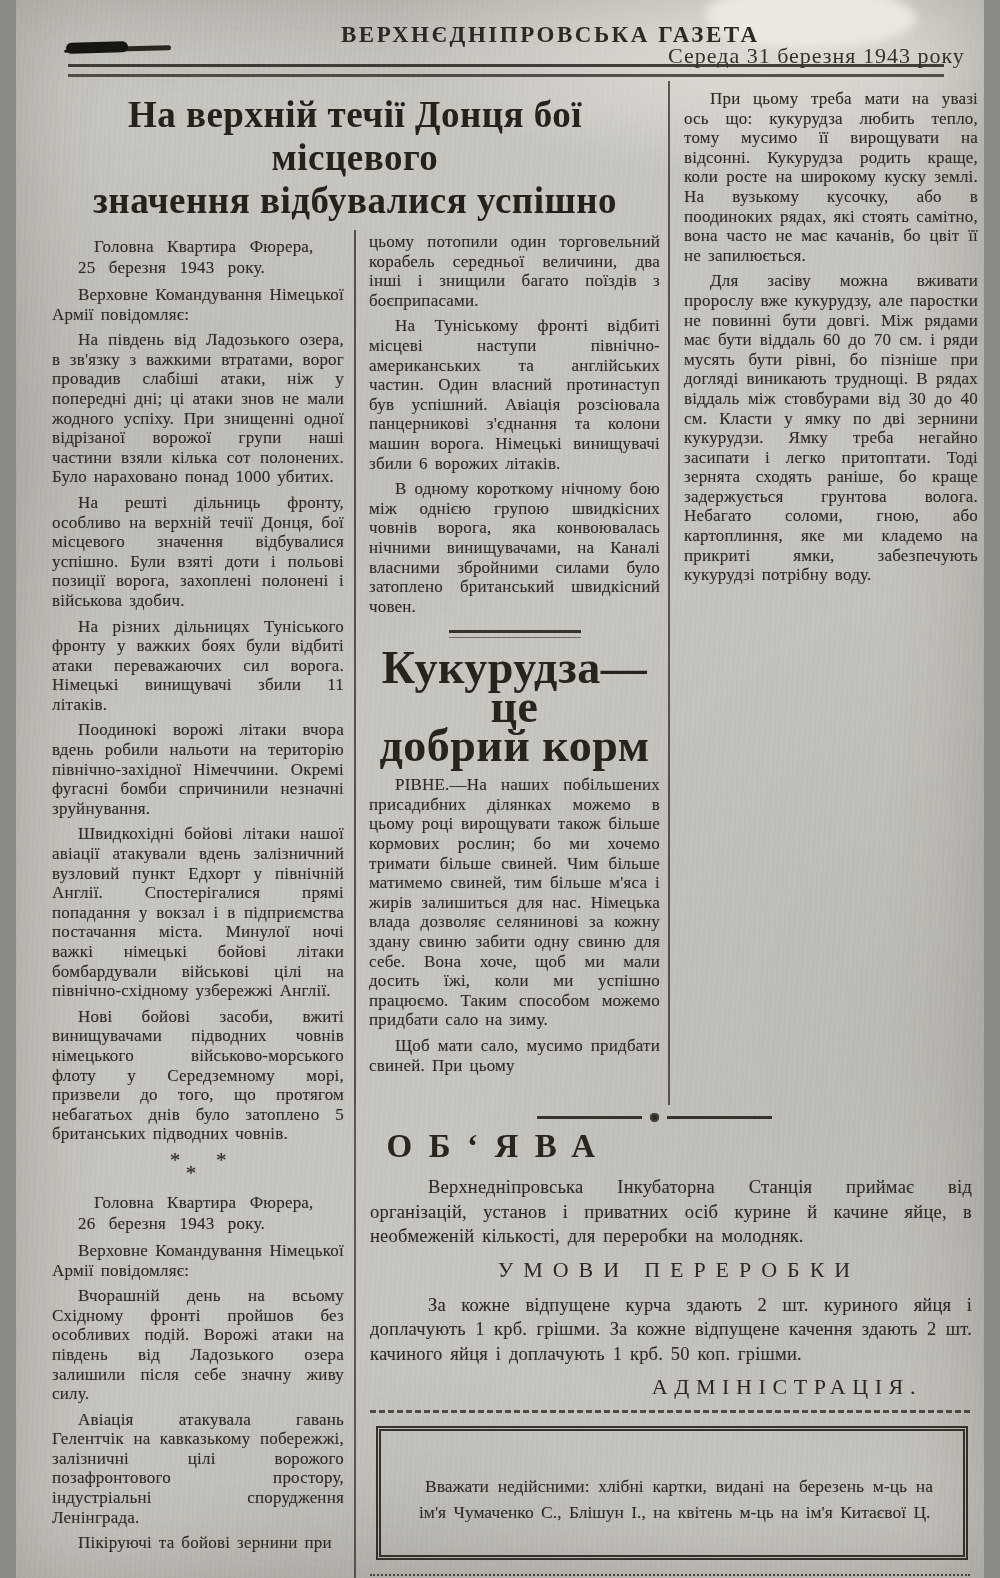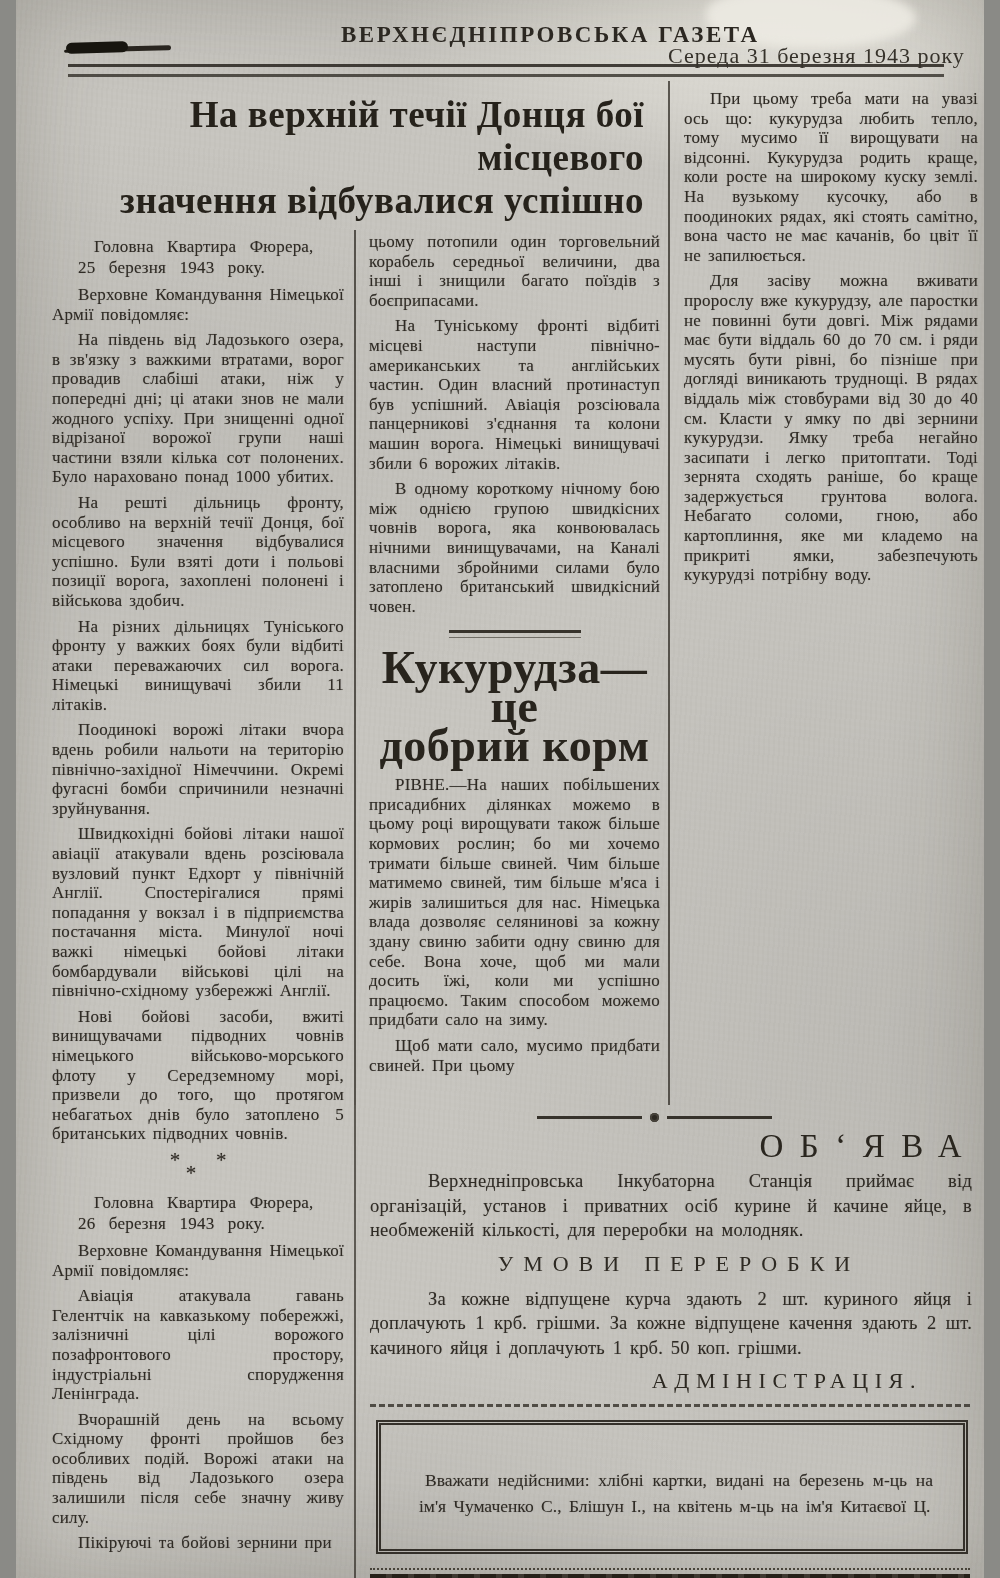--- a/index.html
+++ b/index.html
@@ -30,21 +30,21 @@
   
   .masthead{position:relative;padding:22px 40px 0 40px;height:36px;}
   .masthead-title{position:absolute;left:325px;top:22px;font-weight:bold;font-size:23px;
     letter-spacing:2.5px;color:#2c2822;}
   .masthead-date{position:absolute;left:652px;top:22px;font-size:22px;letter-spacing:1px;color:#35312a;margin-top:21px;}
   .masthead-rule{margin:6px 40px 0 52px;height:7px;
     border-top:3px solid rgba(40,36,30,.85);border-bottom:3px solid rgba(40,36,30,.75);}
 
   
   .content{display:grid;grid-template-columns:302px 314px 312px;padding:0 36px;margin-top:4px;}
-  .headline-cell{grid-column:1/3;grid-row:1;padding:12px 24px 8px 14px;text-align:right;}
+  .headline-cell{grid-column:1/3;grid-row:1;padding:12px 24px 8px 14px;text-align:center;}
   .headline{font-size:37px;line-height:43px;font-weight:bold;color:#26221b;letter-spacing:.5px;}
   .col1{grid-column:1;grid-row:2/4;padding:2px 10px 0 0;}
   .col2{grid-column:2;grid-row:2;border-left:2px solid rgba(48,44,37,.75);padding:2px 8px 24px 13px;}
   .col3{grid-column:3;grid-row:1/3;border-left:2px solid rgba(48,44,37,.75);padding:8px 2px 0 14px;}
   .announce{grid-column:2/4;grid-row:3;border-left:2px solid rgba(48,44,37,.7);padding:4px 2px 0 14px;}
 
   
   .col1 p,.col2 p,.col3 p{margin:0 0 6px;font-size:17px;line-height:19.6px;
     letter-spacing:.2px;word-spacing:2.5px;text-align:justify;text-indent:26px;
     text-shadow:0 0 1px rgba(55,50,42,.35);}
@@ -57,22 +57,22 @@
   .section-divider{width:132px;margin:14px auto 10px;height:4px;
     border-top:3px solid #37332c;border-bottom:1px solid rgba(55,51,44,.6);}
   .corn-heading{font-size:46px;line-height:39px;font-weight:bold;text-align:center;
     color:#28241d;margin:4px 0 10px;letter-spacing:.5px;}
 
   
   .announce-divider{display:flex;align-items:center;justify-content:center;margin:4px 40px 6px 0;}
   .announce-divider .seg{width:105px;height:3px;background:#36322b;}
   .announce-divider .dot{width:9px;height:9px;border-radius:50%;background:#2c2822;margin:0 8px;
     box-shadow:inset 0 0 0 2px #46423a;}
-  .announce-title{text-align:right;font-size:33px;font-weight:normal;letter-spacing:.5em;
-    text-indent:.5em;color:#2a261f;margin:2px 0 4px;}
+  .announce-title{text-align:left;font-size:33px;font-weight:bold;letter-spacing:.5em;
+    text-indent:.5em;color:#2a261f;margin:2px 0 10px;}
   .announce p.block{font-size:18.5px;line-height:24.5px;text-align:justify;word-spacing:3px;
     letter-spacing:.2px;margin:0 6px 8px 0;text-indent:58px;
     text-shadow:0 0 1px rgba(55,50,42,.3);}
   .announce-sub{text-align:center;font-size:22px;letter-spacing:.45em;text-indent:.45em;
     color:#2e2a23;margin:2px 0 10px;}
   .announce-sign{text-align:right;font-size:22px;letter-spacing:.3em;color:#2c2821;
     margin:6px 56px 10px 0;}
   .dashed-rule{border-top:3px dashed rgba(50,46,39,.8);margin:4px 8px 0 0;}
 
   .notice-box{border:5px double #34302a;margin:13px 10px 0 6px;padding:42px 30px 30px 38px;}
@@ -106,29 +106,29 @@
     </div>
 
     <div class="col1">
         <p class="dateline">Головна Квартира Фюрера,
 25 березня 1943 року.</p>
         <p class="">Верховне Командування Німецької Армії повідомляє:</p>
         <p class="">На південь від Ладозького озера, в зв'язку з важкими втратами, ворог провадив слабіші атаки, ніж у попередні дні; ці атаки знов не мали жодного успіху. При знищенні одної відрізаної ворожої групи наші частини взяли кілька сот полонених. Було нараховано понад 1000 убитих.</p>
         <p class="">На решті дільниць фронту, особливо на верхній течії Донця, бої місцевого значення відбувалися успішно. Були взяті доти і польові позиції ворога, захоплені полонені і військова здобич.</p>
         <p class="">На різних дільницях Туніського фронту у важких боях були відбиті атаки переважаючих сил ворога. Німецькі винищувачі збили 11 літаків.</p>
         <p class="">Поодинокі ворожі літаки вчора вдень робили нальоти на територію північно-західної Німеччини. Окремі фугасні бомби спричинили незначні зруйнування.</p>
-        <p class="">Швидкохідні бойові літаки нашої авіації атакували вдень розсіювала вузловий пункт Едхорт у північній Англії. Спостерігалися прямі попадання у вокзал і в підприємства постачання міста. Минулої ночі важкі німецькі бойові літаки бомбардували військові цілі на північно-східному узбережжі Англії.</p>
+        <p class="">Швидкохідні бойові літаки нашої авіації атакували вдень залізничний вузловий пункт Едхорт у північній Англії. Спостерігалися прямі попадання у вокзал і в підприємства постачання міста. Минулої ночі важкі німецькі бойові літаки бомбардували військові цілі на північно-східному узбережжі Англії.</p>
         <p class="">Нові бойові засоби, вжиті винищувачами підводних човнів німецького військово-морського флоту у Середземному морі, призвели до того, що протягом небагатьох днів було затоплено 5 британських підводних човнів.</p>
         <p class="stars">* *
 *</p>
         <p class="dateline">Головна Квартира Фюрера,
 26 березня 1943 року.</p>
         <p class="">Верховне Командування Німецької Армії повідомляє:</p>
+        <p class="">Вчорашній день на всьому Східному фронті пройшов без особливих подій. Ворожі атаки на південь від Ладозького озера залишили після себе значну живу силу.</p>
         <p class="">Авіація атакувала гавань Гелентчік на кавказькому побережжі, залізничні цілі ворожого позафронтового простору, індустріальні спорудження Ленінграда.</p>
-        <p class="">Вчорашній день на всьому Східному фронті пройшов без особливих подій. Ворожі атаки на південь від Ладозького озера залишили після себе значну живу силу.</p>
         <p class="">Пікіруючі та бойові зернини при</p>
       </div>
 
     <div class="col2">
       <div>
           <p class="noindent">цьому потопили один торговельний корабель середньої величини, два інші і знищили багато поїздів з боєприпасами.</p>
           <p class="">На Туніському фронті відбиті місцеві наступи північно-американських та англійських частин. Один власний протинаступ був успішний. Авіація розсіювала панцерникові з'єднання та колони машин ворога. Німецькі винищувачі збили 6 ворожих літаків.</p>
           <p class="">В одному короткому нічному бою між однією групою швидкісних човнів ворога, яка конвоювалась нічними винищувачами, на Каналі власними збройними силами було затоплено британський швидкісний човен.</p>
         </div>
       <div class="section-divider"></div>

